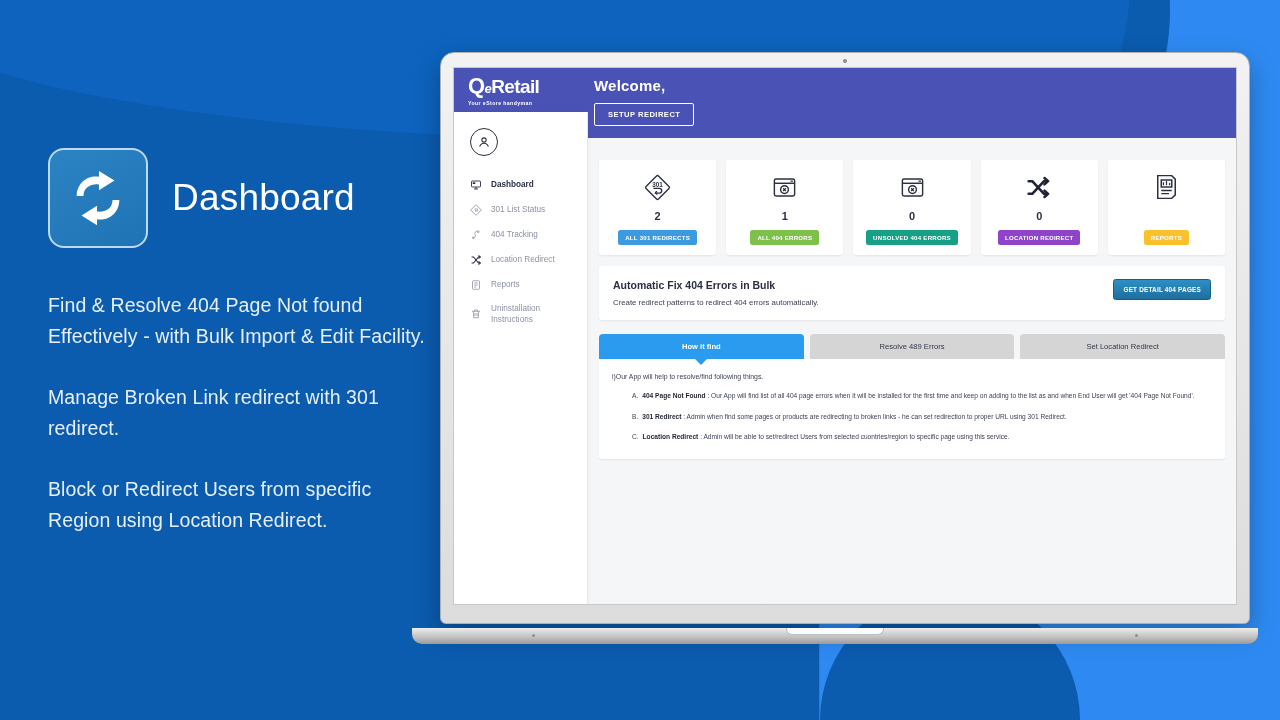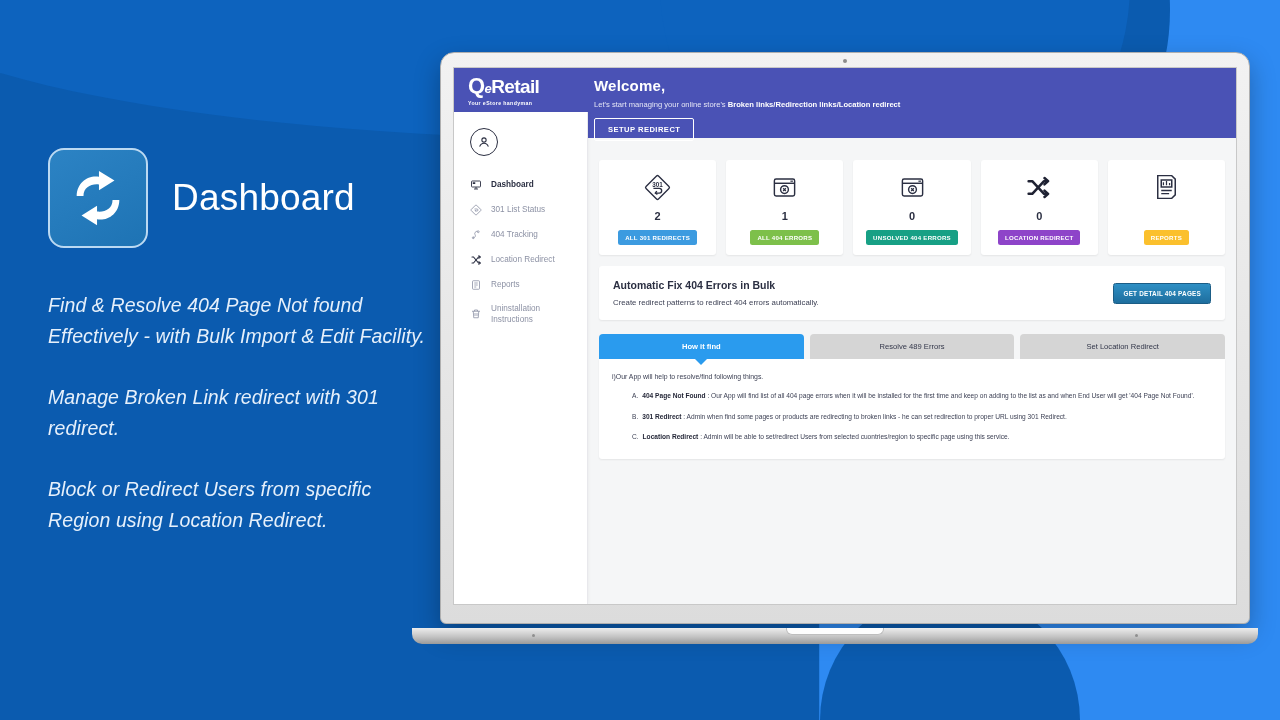--- a/index.html
+++ b/index.html
@@ -52,21 +52,21 @@
     background: linear-gradient(150deg, #2C83C4 0%, #1E73B4 100%);
     border: 2px solid #BBD9F2;
     display: flex; align-items: center; justify-content: center;
     flex: 0 0 auto;
   }
   .brand-title {
     font-size: 37px; font-weight: 400; color: #FFFFFF; letter-spacing: .2px;
   }
   .blurb {
     color: #E6F0FB; font-size: 19.5px; line-height: 31px;
-    font-weight: 300; letter-spacing: .1px; font-style: italic;
+    font-weight: 300; letter-spacing: .1px;
   }
   .blurb.b1 { margin-top: 42px; }
   .blurb.b2 { margin-top: 30px; }
   .blurb.b3 { margin-top: 30px; }
 
   
   #laptop { position: absolute; left: 412px; top: 52px; width: 846px; height: 596px; z-index: 6; }
   .lid {
     position: absolute; left: 28px; top: 0; width: 810px; height: 572px;
     background: linear-gradient(180deg,#F2F2F2 0%, #DCDCDC 100%);
@@ -151,21 +151,21 @@
   }
 
   .qbar {
     margin-top: 11px; background: #fff; border-radius: 3px; padding: 11px 14px;
     font-size: 8px; font-weight: 700; color: #2B2F42; box-shadow: 0 1px 2px rgba(0,0,0,.07);
   }
   .qbar a { color: #3C9BE0; text-decoration: none; cursor: pointer; }
 
   .fixcard {
     margin-top: 11px; background: #fff; border-radius: 3px; padding: 13px 14px;
-    display: flex; align-items: center; justify-content: space-between;
+    display: flex; align-items: flex-start; justify-content: space-between;
     box-shadow: 0 1px 2px rgba(0,0,0,.07);
     gap: 8px;
   }
   .fix-title { font-size: 10.5px; font-weight: 700; color: #2B2F42; }
   .fix-sub { font-size: 7.8px; color: #3A3E52; margin-top: 7px; }
   .fix-btn {
     padding: 6px 9px; border-radius: 2.5px; color: #fff; font-size: 6.4px; font-weight: 700;
     letter-spacing: .2px; background: linear-gradient(180deg,#2E8FC4 0%, #1E6E9E 100%);
     border: 1px solid #1B5D86; cursor: pointer; white-space: nowrap;
   }
@@ -229,23 +229,20 @@
 
       <div class="app">
 
         <div class="app-header">
           <div class="logo-box">
             <div class="logo-main"><span class="q">Q</span><span class="e">e</span>Retail</div>
             <div class="logo-tag">Your eStore handyman</div>
           </div>
           <div class="welcome-wrap">
             <div class="welcome-title">Welcome,</div>
-            <div class="welcome-sub">
-              <span>Let's start managing your online store's </span><b>Broken links/Redirection links/Location redirect</b>
-            </div>
             <div class="setup-btn">SETUP REDIRECT</div>
           </div>
         </div>
 
         <div class="sidebar">
           <div class="avatar">
             <svg width="16" height="16" viewBox="0 0 24 24" fill="none" stroke="#2B2F42" stroke-width="1.6">
               <circle cx="12" cy="9" r="3.2"></circle>
                 <path d="M5.5 19c1.2-3.4 4-5 6.5-5s5.3 1.6 6.5 5"></path>
             </svg>

